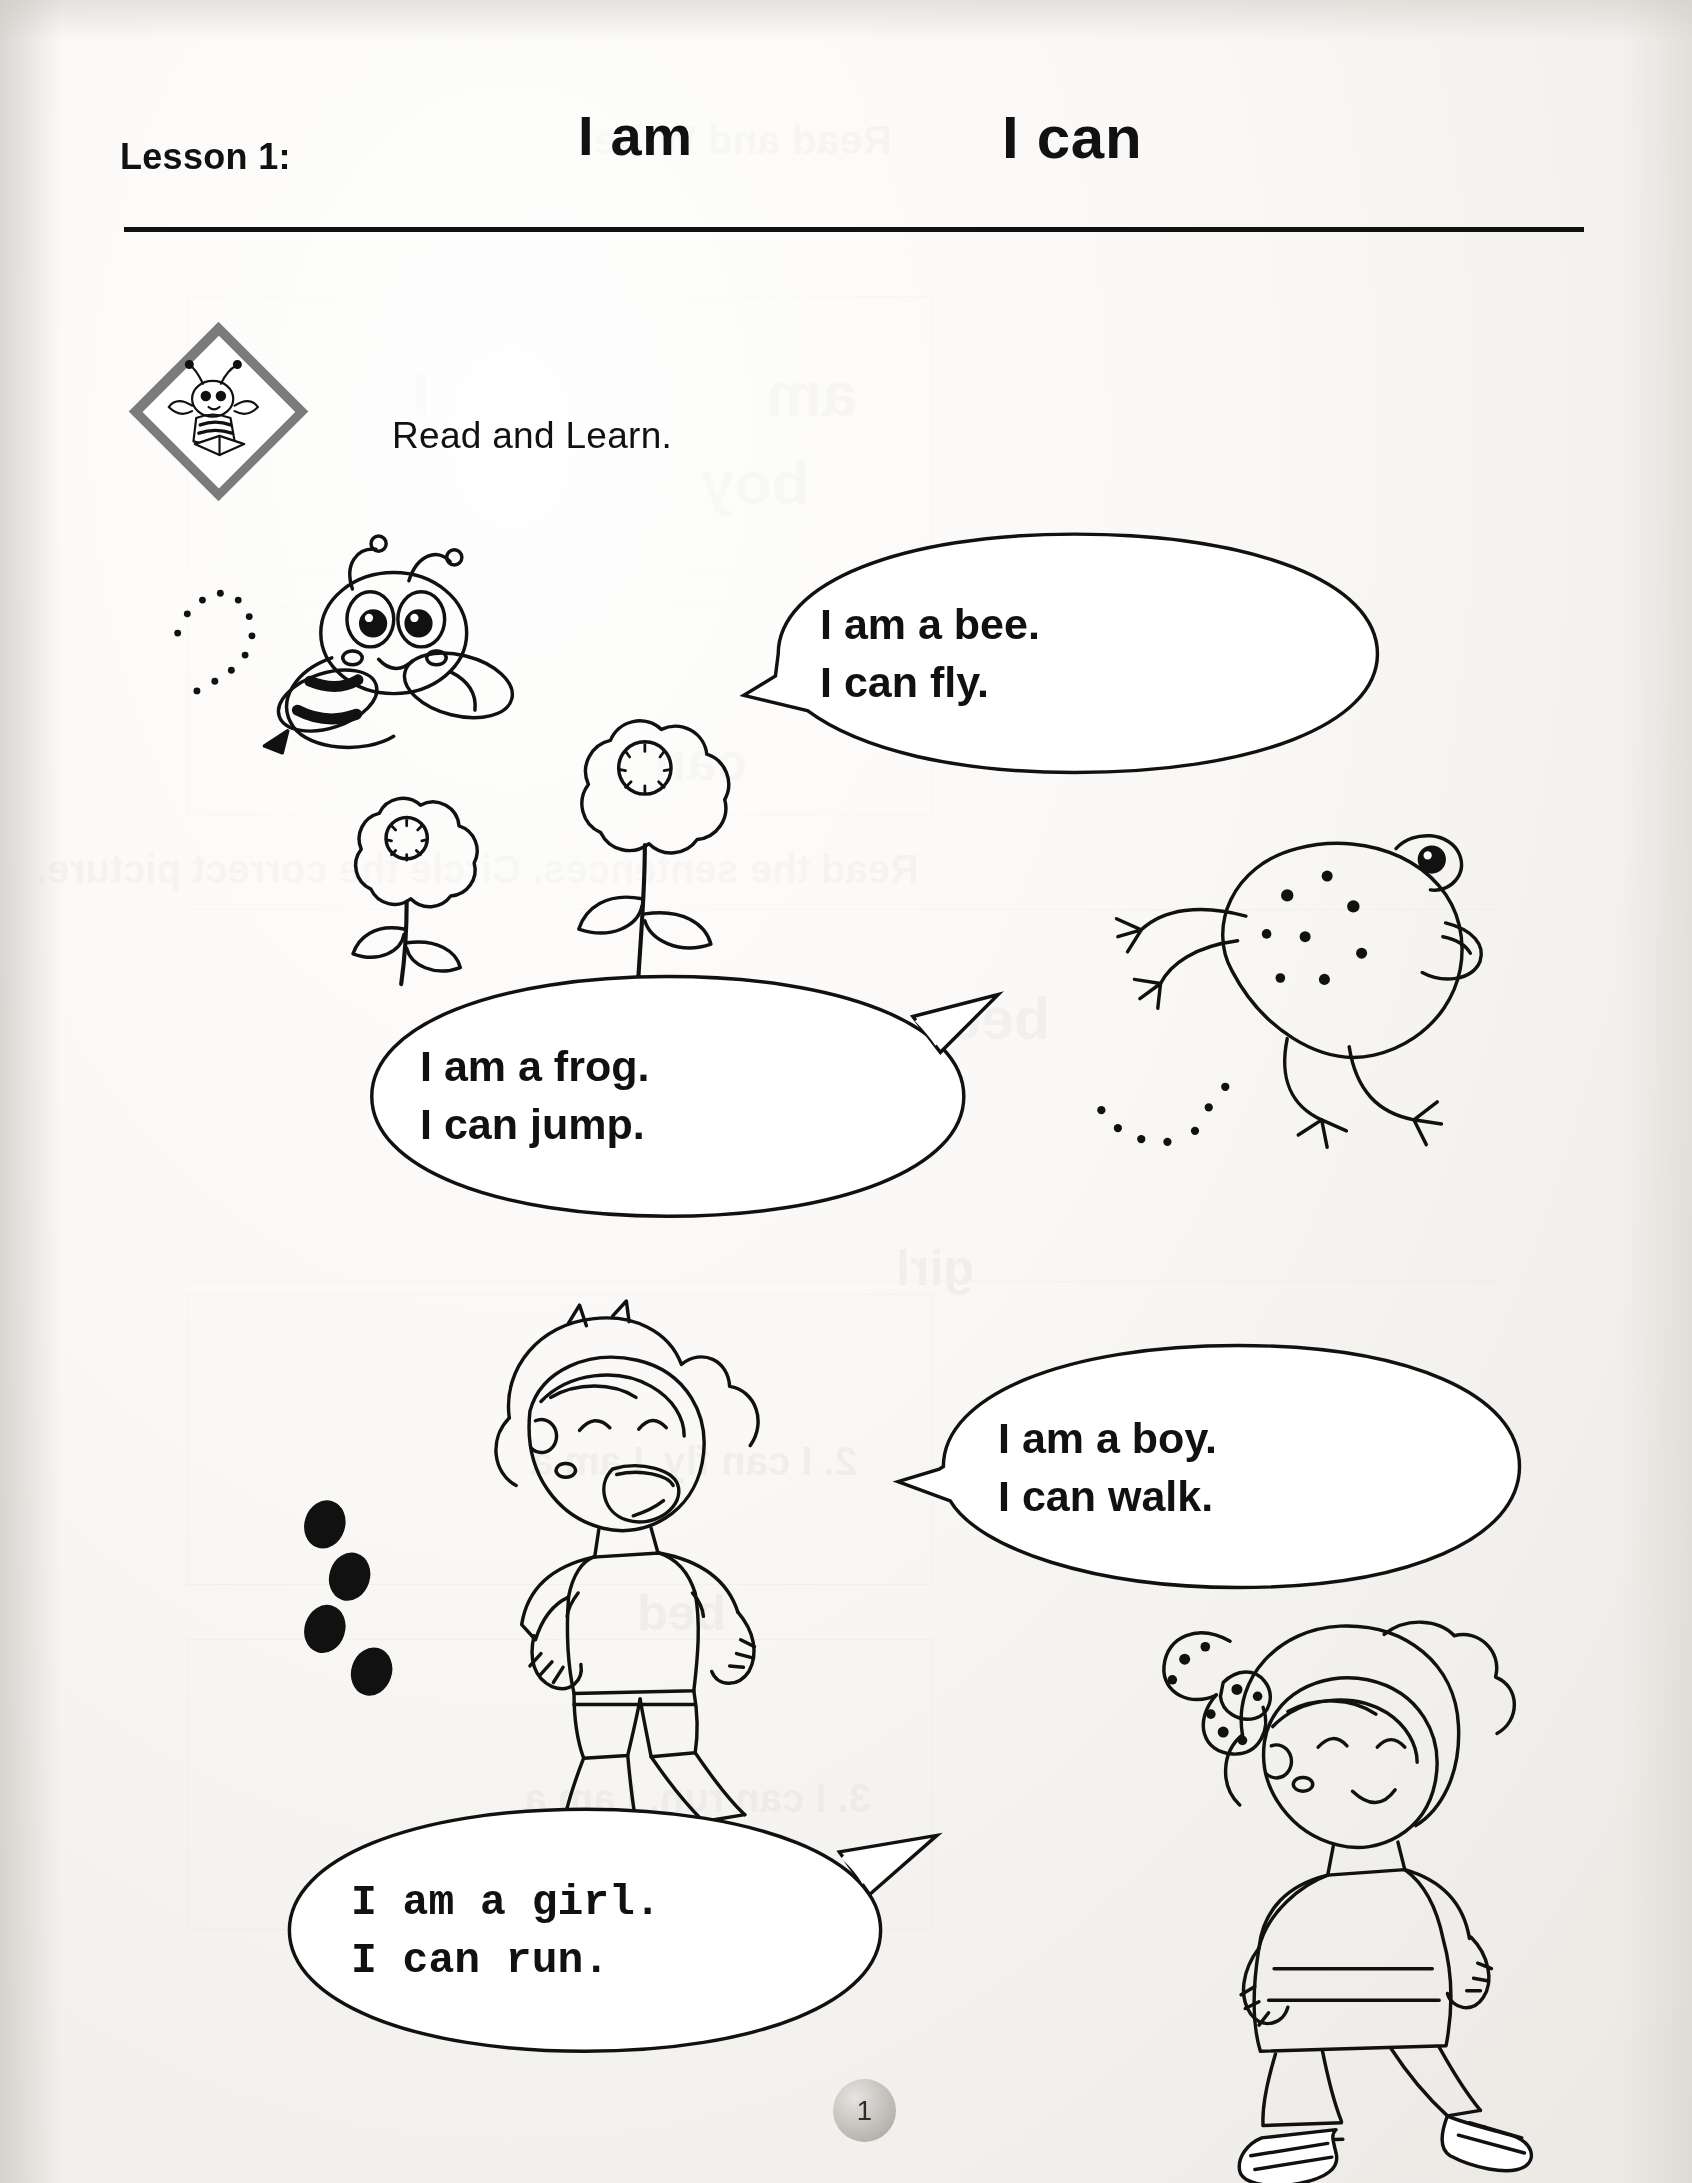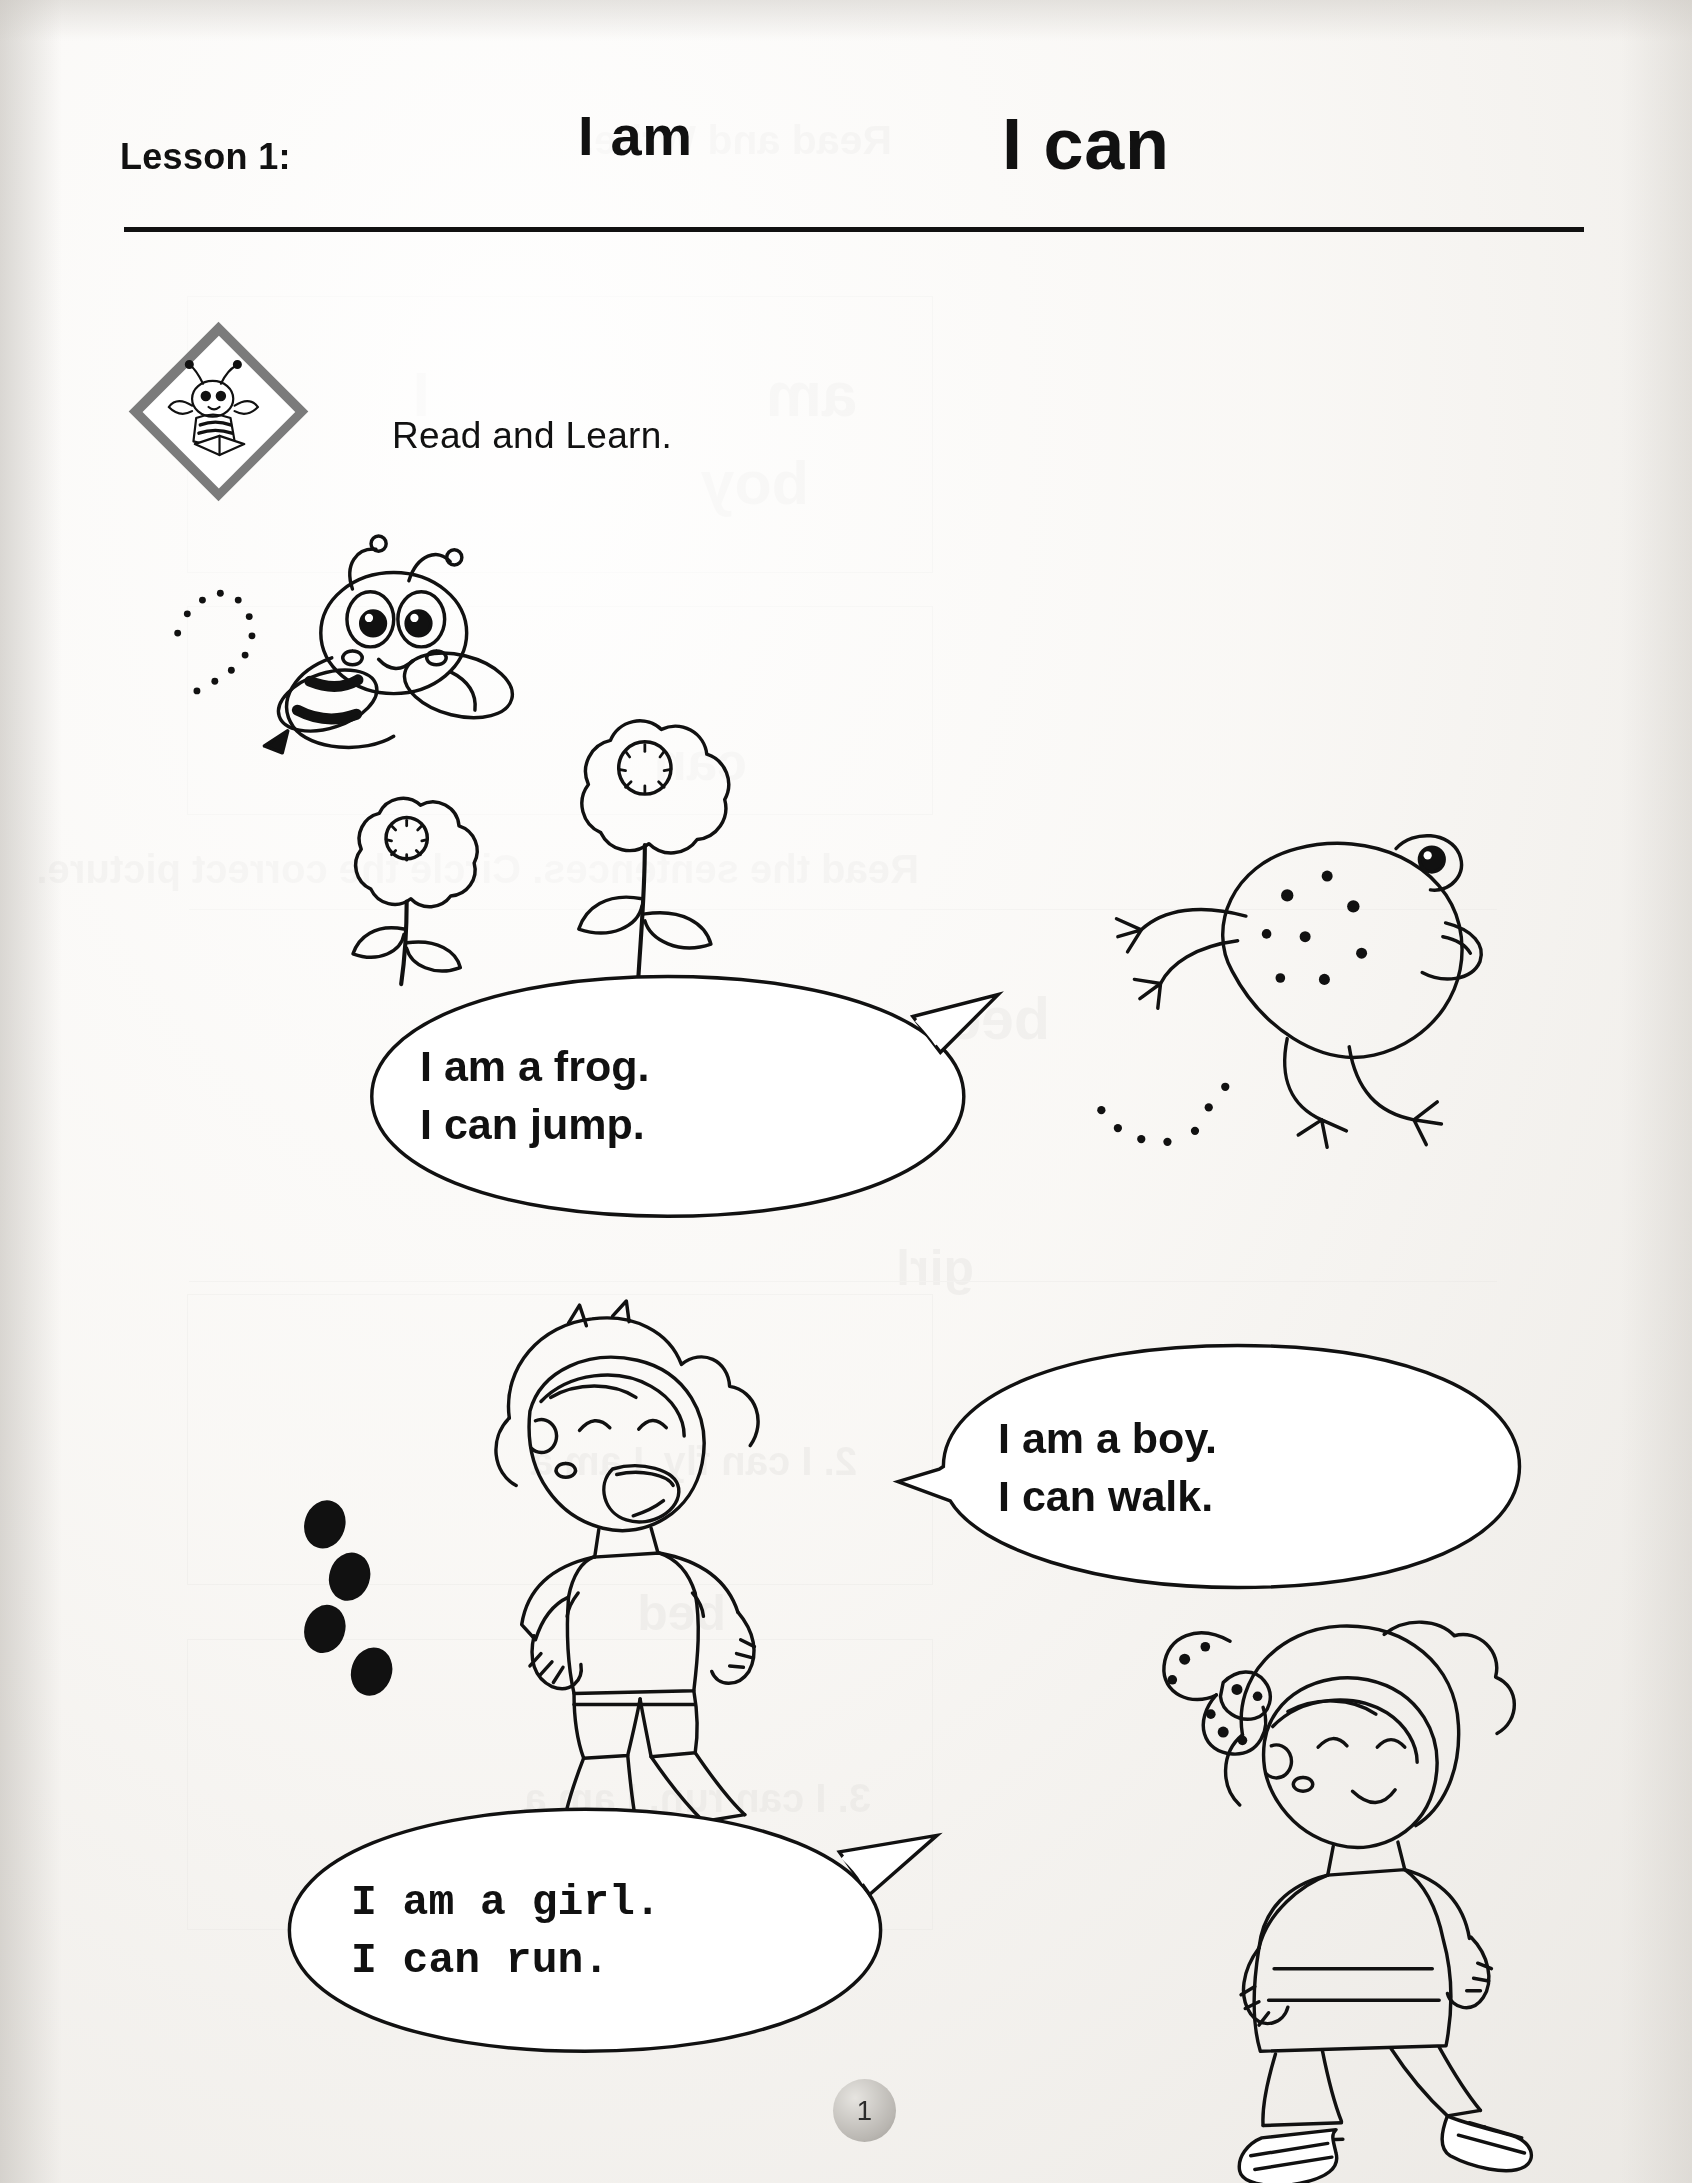--- a/index.html
+++ b/index.html
@@ -83,21 +83,21 @@
     left: 578px;
     top: 103px;
     font-size: 56px;
     font-weight: 700;
     letter-spacing: 0.7px;
   }
   .title-can {
     position: absolute;
     left: 1002px;
     top: 103px;
-    font-size: 72px;
+    font-size: 60px;
     font-weight: 700;
     letter-spacing: 0.7px;
   }
   .header-rule {
     position: absolute;
     left: 124px;
     top: 227px;
     width: 1460px;
     height: 4.8px;
     background: #111;
@@ -291,20 +291,29 @@
         <path d="M168 302 l-34 22 l26 10 z" fill="#111"></path>
 
         <ellipse cx="226" cy="258" rx="74" ry="40" transform="rotate(-18 226 258)"></ellipse>
         <ellipse cx="416" cy="236" rx="80" ry="44" transform="rotate(14 416 236)"></ellipse>
 
         <path d="M404 216 q40 20 36 56"></path>
       </g>
     </svg>
   </div>
 
+  <div class="balloon" style="left:730px; top:523px; width:675px; height:262px;">
+    <svg width="675" height="262" viewBox="0 0 980 380">
+      <path d="M70 190 C70 86 250 16 500 16 C760 16 940 86 940 190 C940 292 760 362 500 362 C330 362 190 330 112 272 L20 250 L66 222 Z" fill="#ffffff" stroke="#111" stroke-width="5"></path>
+    </svg>
+    <div class="lines" style="left:90px; top:55px; width:537px; height:151px;">
+      <span>I am a bee.</span>
+      <span>I can fly.</span>
+    </div>
+  </div>
 
   <div class="figure" style="left:324px; top:695px; width:482px; height:296px;">
     <svg width="482" height="296" viewBox="0 0 700 430">
       <g fill="none" stroke="#111" stroke-width="5" stroke-linecap="round" stroke-linejoin="round">
 
         <g transform="translate(340,10)">
           <path d="M150 40 a46 46 0 0 1 66 36 a46 46 0 0 1 26 66 a46 46 0 0 1 -40 58 a46 46 0 0 1 -70 6 a46 46 0 0 1 -70 -16 a46 46 0 0 1 -18 -70 a46 46 0 0 1 32 -64 a46 46 0 0 1 74 -16 z"></path>
           <circle cx="126" cy="96" r="38"></circle>
           <g stroke-width="4">
             <path d="M104 80 l-6 -8"></path>

